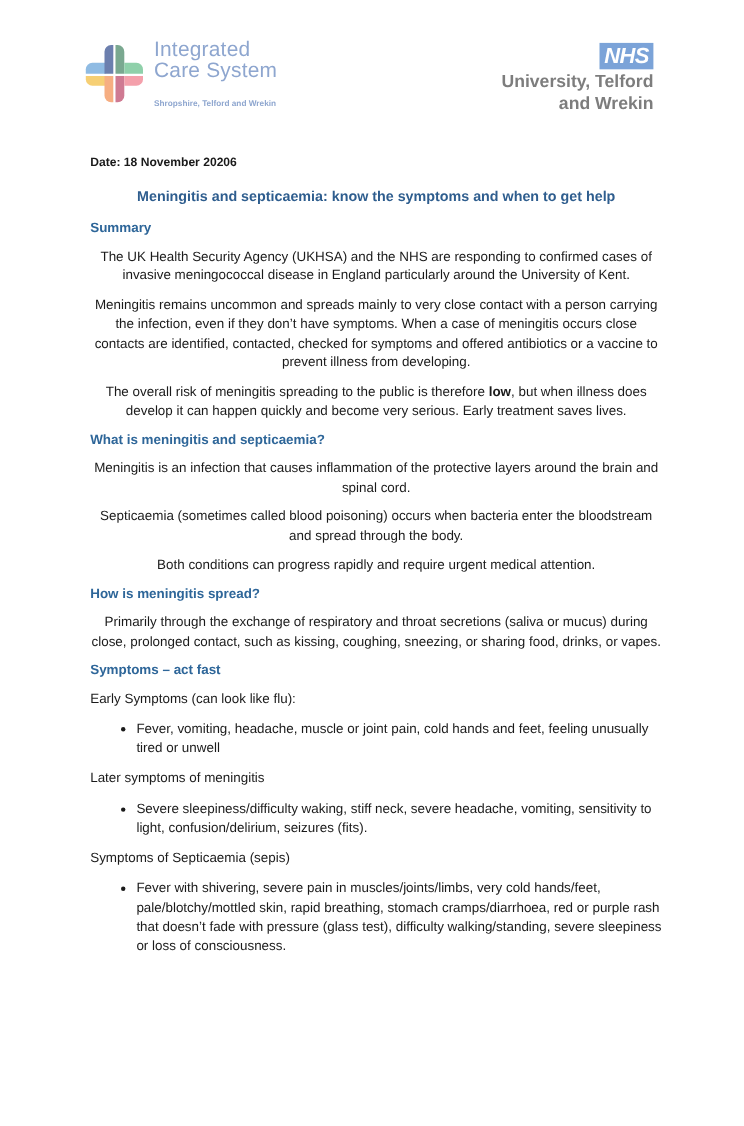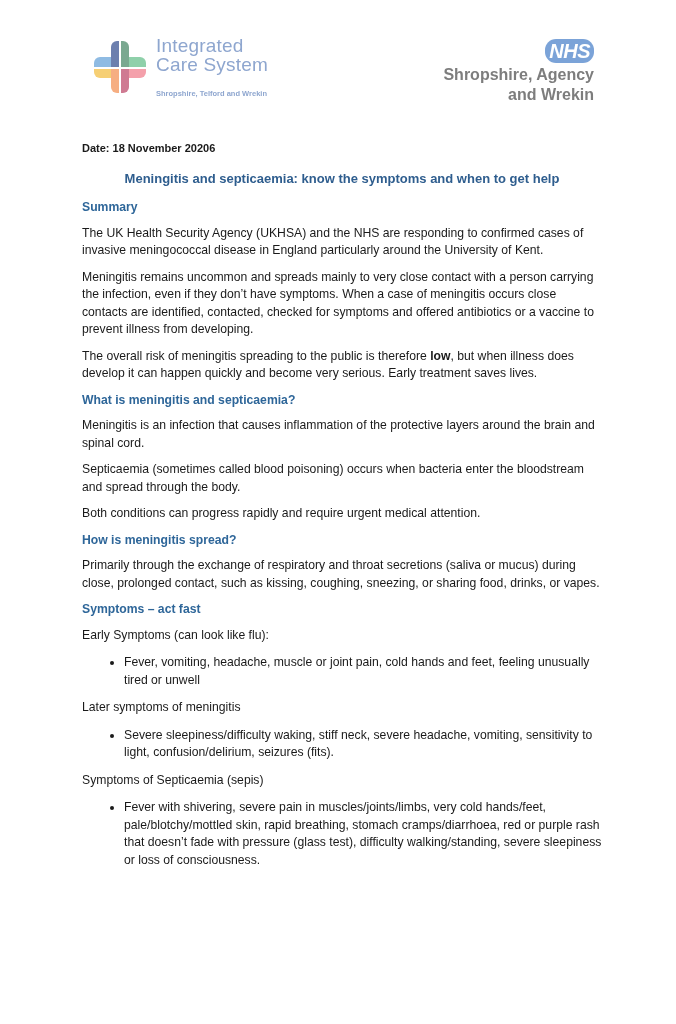--- a/index.html
+++ b/index.html
@@ -1,33 +1,33 @@
 <!DOCTYPE html>
 <html><head>
 <meta charset="utf-8">
 <style>
   html, body { margin: 0; padding: 0; background: #ffffff; }
   body { width: 676px; height: 1024px; position: relative; overflow: hidden;
          font-family: "Liberation Sans", sans-serif; color: #1a1a1a; }
-  .logo-left { position: absolute; left: 94px; top: 36px; display: flex; align-items: center; }
+  .logo-left { position: absolute; left: 78px; top: 36px; display: flex; align-items: center; }
   .cross { position: relative; width: 52px; height: 52px; margin-right: 10px; }
   .cross span { position: absolute; }
   .ics-text { color: #8ea6cf; line-height: 1; }
   .ics-title { font-size: 19px; font-weight: 400; letter-spacing: 0.2px; }
   .ics-sub { font-size: 7.5px; color: #8ea6cf; margin-top: 16px; font-weight: bold; }
   .logo-right { position: absolute; right: 82px; top: 39px; text-align: right; }
   .nhs-badge { display: inline-block; background: #7ba3d8; color: #fff; font-weight: bold; font-style: italic;
-               font-size: 20px; padding: 1px 4px; letter-spacing: -0.5px; line-height: 22px; border-radius: 11px; }
+               font-size: 20px; padding: 1px 4px; letter-spacing: -0.5px; line-height: 22px; }
   .nhs-org { color: #7d7d7d; font-size: 16px; font-weight: bold; line-height: 17px; margin-top: 3px; }
   .content { position: absolute; left: 82px; top: 140px; width: 520px; font-size: 12.2px; line-height: 17.5px; }
   .date { font-weight: bold; font-size: 11px; margin-bottom: 12px; }
   .doc-title { color: #2e5d8e; font-weight: bold; font-size: 13px; text-align: center; margin: 0 0 12px 0; }
   .h-blue { color: #2e6699; font-weight: bold; font-size: 12.2px; margin: 0 0 8px 0; }
   .h-black { font-weight: normal; font-size: 12.2px; margin: 0 0 10px 0; }
-  p { margin: 0 0 9px 0; }
+  p { margin: 0 0 9px 0; text-align: center; }
   ul { margin: 0 0 10px 0; padding-left: 42px; }
   li { margin: 0; }
 </style>
 </head>
 <body>
 
 <div class="logo-left">
   <div class="cross">
     <span style="left:0;top:16px;width:18px;height:10px;background:#8fbbe3;border-radius:6px 0 0 0;"></span>
     <span style="left:17px;top:0;width:8px;height:26px;background:#6c7fae;border-radius:6px 0 0 0;"></span>
@@ -40,21 +40,21 @@
   </div>
   <div class="ics-text">
     <div class="ics-title">Integrated</div>
     <div class="ics-title">Care System</div>
     <div class="ics-sub">Shropshire, Telford and Wrekin</div>
   </div>
 </div>
 
 <div class="logo-right">
   <div class="nhs-badge">NHS</div>
-  <div class="nhs-org">Shropshire, Agency</div>
+  <div class="nhs-org">University, Telford</div>
   <div class="nhs-org">and Wrekin</div>
 </div>
 
 <div class="content">
   <div class="date">Date: 18 November 20206</div>
   <h1 class="doc-title">Meningitis and septicaemia: know the symptoms and when to get help</h1>
 
   <h2 class="h-blue">Summary</h2>
   <p>The UK Health Security Agency (UKHSA) and the NHS are responding to confirmed cases of invasive meningococcal disease in England particularly around the University of Kent.</p>
   <p>Meningitis remains uncommon and spreads mainly to very close contact with a person carrying the infection, even if they don’t have symptoms. When a case of meningitis occurs close contacts are identified, contacted, checked for symptoms and offered antibiotics or a vaccine to prevent illness from developing.</p>

